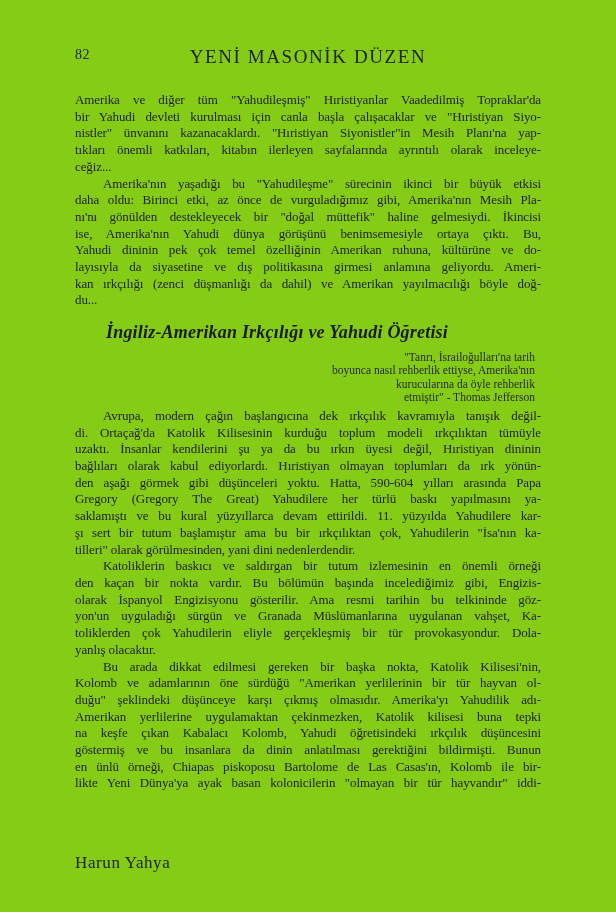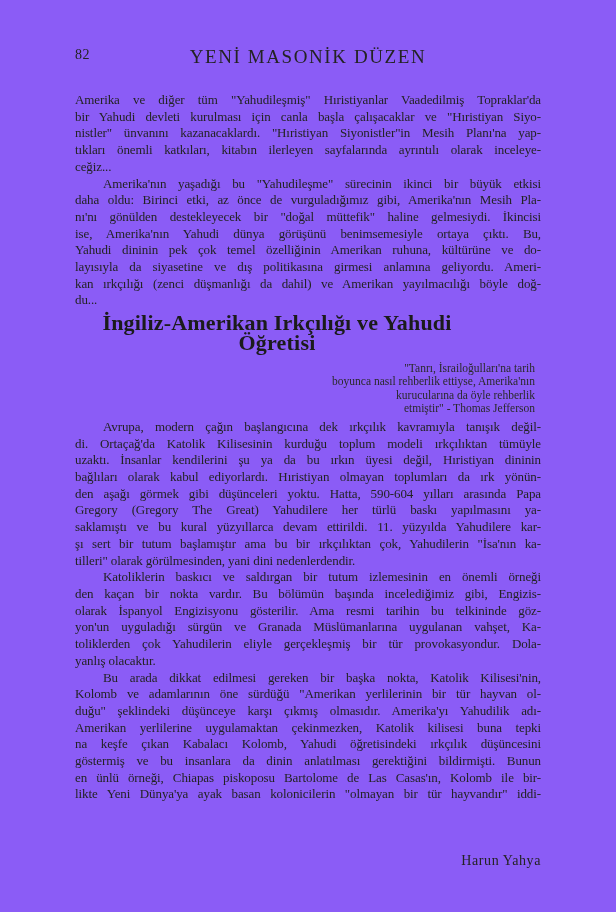--- a/index.html
+++ b/index.html
@@ -5,21 +5,21 @@
   html, body {
     margin: 0;
     padding: 0;
     background: #e8e8e4;
   }
   .page {
     position: relative;
     width: 616px;
     height: 912px;
     margin: 0 auto;
-    background: #8b5cf6;
+    background: #84cc16;
     color: #232323;
     font-family: "Liberation Serif", "DejaVu Serif", serif;
     overflow: hidden;
   }
   .running-header {
     position: absolute;
     top: 46px;
     left: 75px;
     width: 466px;
     height: 20px;
@@ -49,45 +49,46 @@
     line-height: 16.7px;
     letter-spacing: -0.1px;
     text-align: justify;
     text-align-last: justify;
     text-justify: inter-word;
     white-space: normal;
   }
   .line.no-just { text-align-last: left; }
   .line.indent { text-indent: 28px; }
   .section-heading {
-    margin: 4px 62px 0 0;
+    margin: 13px 62px 0 0;
     padding: 0;
     text-align: center;
-    font-size: 22px;
+    font-size: 18px;
     font-weight: bold;
     letter-spacing: 0.2px;
     line-height: 20px;
     color: #1b1b1b;
+    font-style: italic;
   }
   .epigraph {
     margin: 9px 6px 4px 0;
   }
   .epigraph .qline {
     text-align: right;
     font-size: 11.5px;
     line-height: 13.2px;
     color: #2a2a2a;
   }
   .page-footer {
     position: absolute;
     top: 853px;
     left: 75px;
     width: 466px;
-    text-align: right;
-    font-size: 14px;
+    text-align: left;
+    font-size: 17px;
     letter-spacing: 0.6px;
   }
 </style>
 </head>
 <body>
 
 <div class="page">
 
   <header class="running-header">
     <span class="page-number">82</span>

